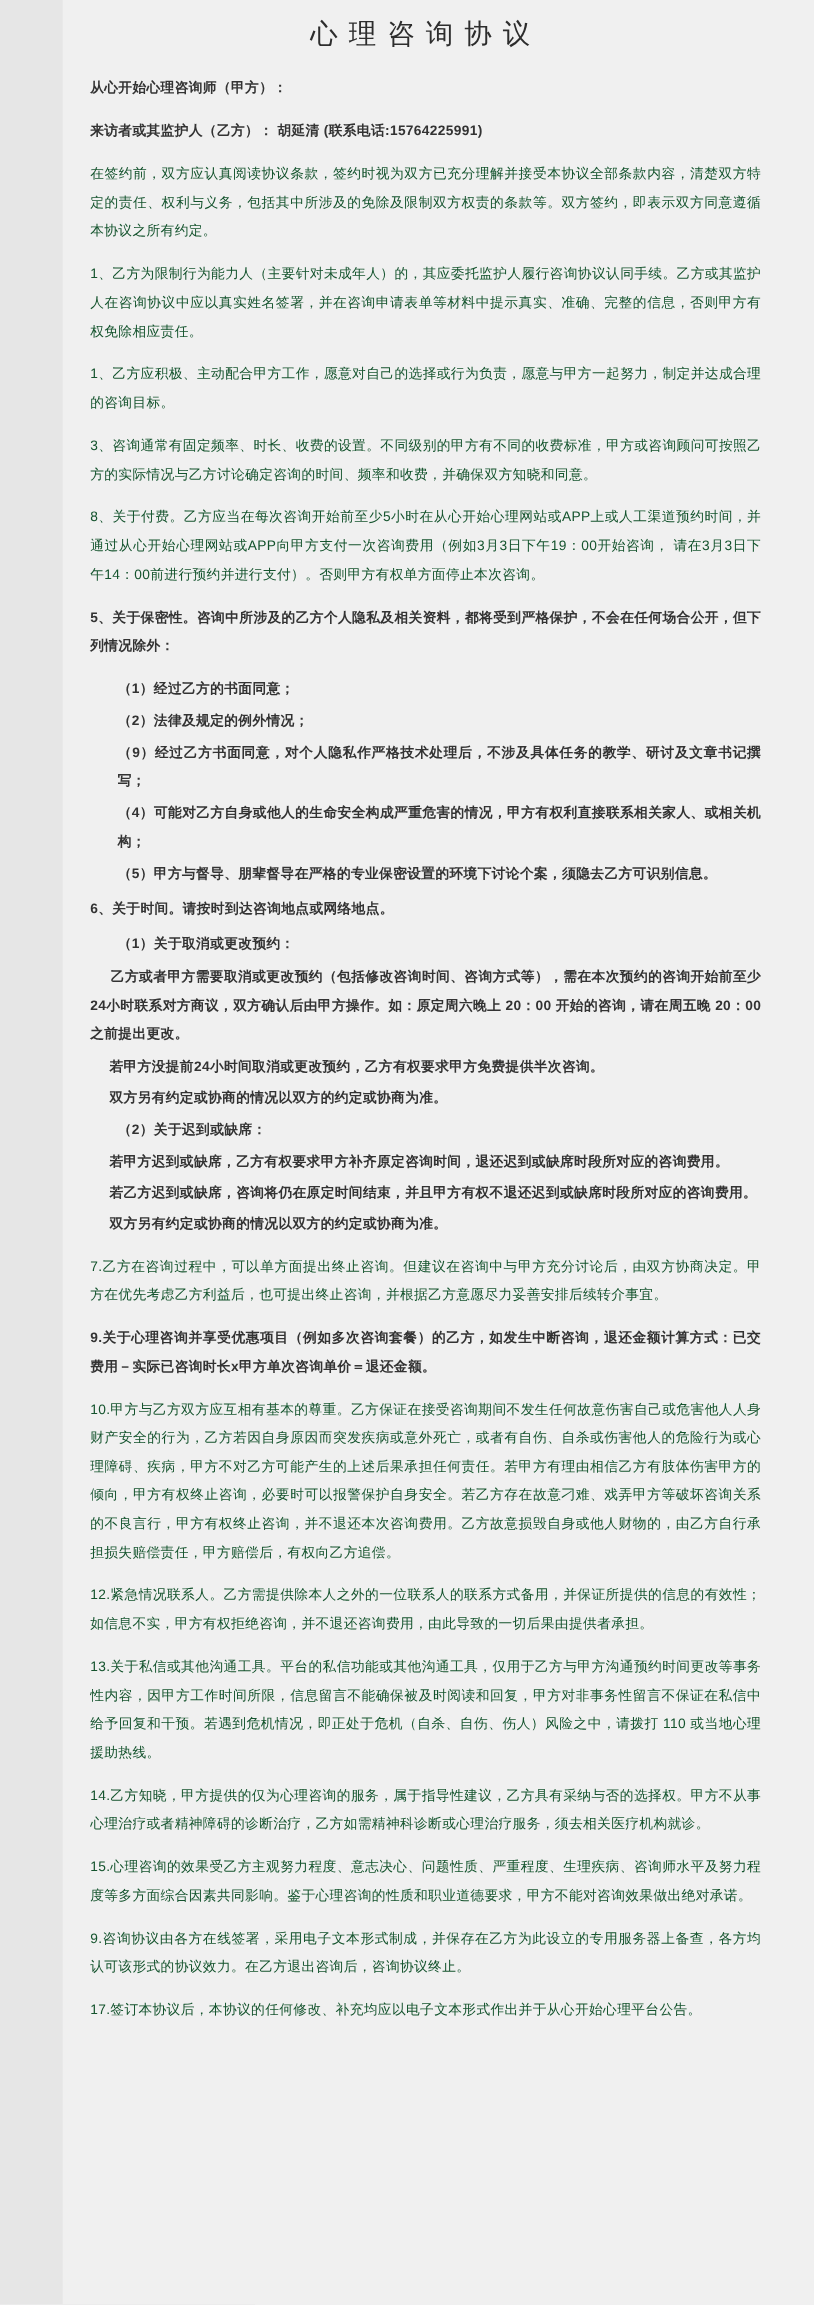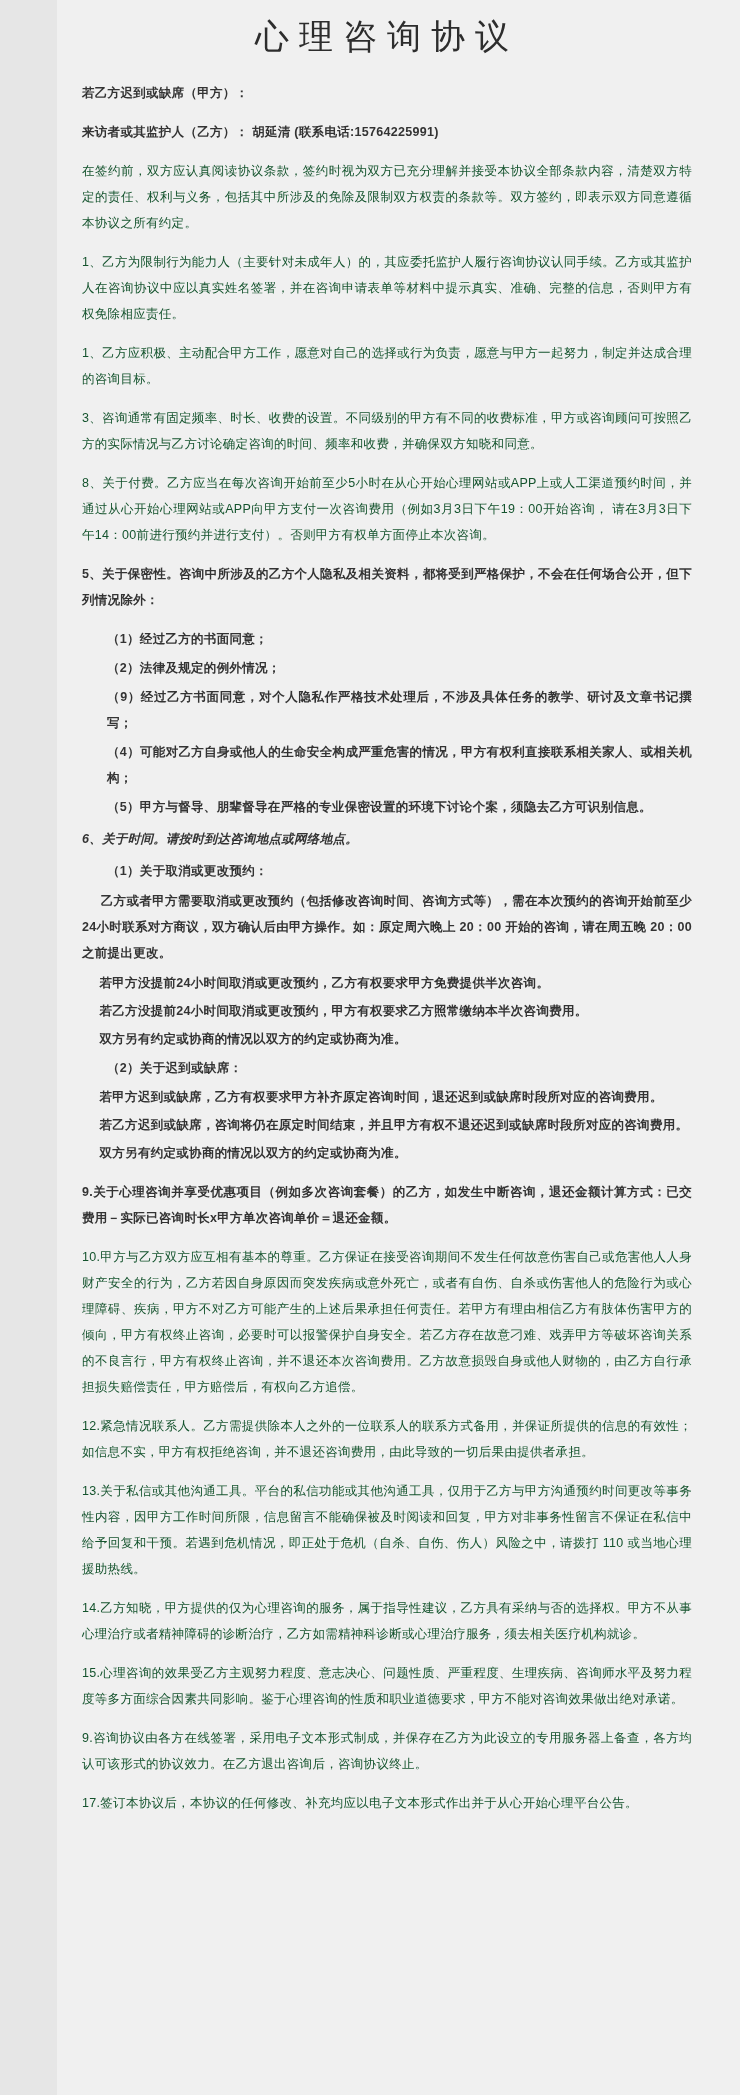--- a/index.html
+++ b/index.html
@@ -9,62 +9,62 @@
     font-family:"Liberation Sans","DejaVu Sans",sans-serif;
     overflow:hidden;
   }
   .page{
     position:absolute;left:57px;top:0;width:683px;height:2095px;
     background:#f0f0f0;box-sizing:border-box;
     padding:0 48px 0 25px;overflow:hidden;
   }
   .doc-title{
     margin:14px 0 20px 0;text-align:center;
-    font-size:34px;font-weight:400;letter-spacing:10px;color:#2d2d2d;
+    font-size:25px;font-weight:400;letter-spacing:10px;color:#2d2d2d;
   }
   .para{
     margin:13px 0;font-size:12.5px;line-height:26px;color:#14532d;
     letter-spacing:.3px;text-align:justify;
   }
   .para.bold{font-weight:bold;color:#333;}
   .para.indent-1{padding-left:1.4em;margin:2px 0;}
   .para.indent-2{padding-left:2em;margin:3px 0;}
   .para.fli{text-indent:1.5em;margin:4px 0;}
-  .para.tight{margin:6px 0;font-style:italic;}
+  .para.tight{margin:6px 0;}
 </style>
 </head>
 <body>
 
 <div class="page">
   <h1 class="doc-title">心理咨询协议</h1>
 
   <div>
-      <p class="para bold">若乙方迟到或缺席（甲方）：</p>
+      <p class="para bold">从心开始心理咨询师（甲方）：</p>
       <p class="para bold">来访者或其监护人（乙方）： 胡延清 (联系电话:15764225991)</p>
       <p class="para">在签约前，双方应认真阅读协议条款，签约时视为双方已充分理解并接受本协议全部条款内容，清楚双方特定的责任、权利与义务，包括其中所涉及的免除及限制双方权责的条款等。双方签约，即表示双方同意遵循本协议之所有约定。</p>
       <p class="para">1、乙方为限制行为能力人（主要针对未成年人）的，其应委托监护人履行咨询协议认同手续。乙方或其监护人在咨询协议中应以真实姓名签署，并在咨询申请表单等材料中提示真实、准确、完整的信息，否则甲方有权免除相应责任。</p>
       <p class="para">1、乙方应积极、主动配合甲方工作，愿意对自己的选择或行为负责，愿意与甲方一起努力，制定并达成合理的咨询目标。</p>
       <p class="para">3、咨询通常有固定频率、时长、收费的设置。不同级别的甲方有不同的收费标准，甲方或咨询顾问可按照乙方的实际情况与乙方讨论确定咨询的时间、频率和收费，并确保双方知晓和同意。</p>
       <p class="para">8、关于付费。乙方应当在每次咨询开始前至少5小时在从心开始心理网站或APP上或人工渠道预约时间，并通过从心开始心理网站或APP向甲方支付一次咨询费用（例如3月3日下午19：00开始咨询， 请在3月3日下午14：00前进行预约并进行支付）。否则甲方有权单方面停止本次咨询。</p>
       <p class="para bold">5、关于保密性。咨询中所涉及的乙方个人隐私及相关资料，都将受到严格保护，不会在任何场合公开，但下列情况除外：</p>
       <p class="para bold indent-2">（1）经过乙方的书面同意；</p>
       <p class="para bold indent-2">（2）法律及规定的例外情况；</p>
       <p class="para bold indent-2">（9）经过乙方书面同意，对个人隐私作严格技术处理后，不涉及具体任务的教学、研讨及文章书记撰写；</p>
       <p class="para bold indent-2">（4）可能对乙方自身或他人的生命安全构成严重危害的情况，甲方有权利直接联系相关家人、或相关机构；</p>
       <p class="para bold indent-2">（5）甲方与督导、朋辈督导在严格的专业保密设置的环境下讨论个案，须隐去乙方可识别信息。</p>
       <p class="para bold tight">6、关于时间。请按时到达咨询地点或网络地点。</p>
       <p class="para bold indent-2">（1）关于取消或更改预约：</p>
       <p class="para bold fli">乙方或者甲方需要取消或更改预约（包括修改咨询时间、咨询方式等），需在本次预约的咨询开始前至少24小时联系对方商议，双方确认后由甲方操作。如：原定周六晚上 20：00 开始的咨询，请在周五晚 20：00 之前提出更改。</p>
       <p class="para bold indent-1">若甲方没提前24小时间取消或更改预约，乙方有权要求甲方免费提供半次咨询。</p>
-      <p class="para bold indent-1">若乙方没提前24小时间取消或更改预约，甲方有权要求乙方照常缴纳本半次咨询费用。</p>
       <p class="para bold indent-1">双方另有约定或协商的情况以双方的约定或协商为准。</p>
       <p class="para bold indent-2">（2）关于迟到或缺席：</p>
       <p class="para bold indent-1">若甲方迟到或缺席，乙方有权要求甲方补齐原定咨询时间，退还迟到或缺席时段所对应的咨询费用。</p>
       <p class="para bold indent-1">若乙方迟到或缺席，咨询将仍在原定时间结束，并且甲方有权不退还迟到或缺席时段所对应的咨询费用。</p>
       <p class="para bold indent-1">双方另有约定或协商的情况以双方的约定或协商为准。</p>
+      <p class="para">7.乙方在咨询过程中，可以单方面提出终止咨询。但建议在咨询中与甲方充分讨论后，由双方协商决定。甲方在优先考虑乙方利益后，也可提出终止咨询，并根据乙方意愿尽力妥善安排后续转介事宜。</p>
       <p class="para bold">9.关于心理咨询并享受优惠项目（例如多次咨询套餐）的乙方，如发生中断咨询，退还金额计算方式：已交费用－实际已咨询时长x甲方单次咨询单价＝退还金额。</p>
       <p class="para">10.甲方与乙方双方应互相有基本的尊重。乙方保证在接受咨询期间不发生任何故意伤害自己或危害他人人身财产安全的行为，乙方若因自身原因而突发疾病或意外死亡，或者有自伤、自杀或伤害他人的危险行为或心理障碍、疾病，甲方不对乙方可能产生的上述后果承担任何责任。若甲方有理由相信乙方有肢体伤害甲方的倾向，甲方有权终止咨询，必要时可以报警保护自身安全。若乙方存在故意刁难、戏弄甲方等破坏咨询关系的不良言行，甲方有权终止咨询，并不退还本次咨询费用。乙方故意损毁自身或他人财物的，由乙方自行承担损失赔偿责任，甲方赔偿后，有权向乙方追偿。</p>
       <p class="para">12.紧急情况联系人。乙方需提供除本人之外的一位联系人的联系方式备用，并保证所提供的信息的有效性；如信息不实，甲方有权拒绝咨询，并不退还咨询费用，由此导致的一切后果由提供者承担。</p>
       <p class="para">13.关于私信或其他沟通工具。平台的私信功能或其他沟通工具，仅用于乙方与甲方沟通预约时间更改等事务性内容，因甲方工作时间所限，信息留言不能确保被及时阅读和回复，甲方对非事务性留言不保证在私信中给予回复和干预。若遇到危机情况，即正处于危机（自杀、自伤、伤人）风险之中，请拨打 110 或当地心理援助热线。</p>
       <p class="para">14.乙方知晓，甲方提供的仅为心理咨询的服务，属于指导性建议，乙方具有采纳与否的选择权。甲方不从事心理治疗或者精神障碍的诊断治疗，乙方如需精神科诊断或心理治疗服务，须去相关医疗机构就诊。</p>
       <p class="para">15.心理咨询的效果受乙方主观努力程度、意志决心、问题性质、严重程度、生理疾病、咨询师水平及努力程度等多方面综合因素共同影响。鉴于心理咨询的性质和职业道德要求，甲方不能对咨询效果做出绝对承诺。</p>
       <p class="para">9.咨询协议由各方在线签署，采用电子文本形式制成，并保存在乙方为此设立的专用服务器上备查，各方均认可该形式的协议效力。在乙方退出咨询后，咨询协议终止。</p>
       <p class="para">17.签订本协议后，本协议的任何修改、补充均应以电子文本形式作出并于从心开始心理平台公告。</p>
     </div>
 

